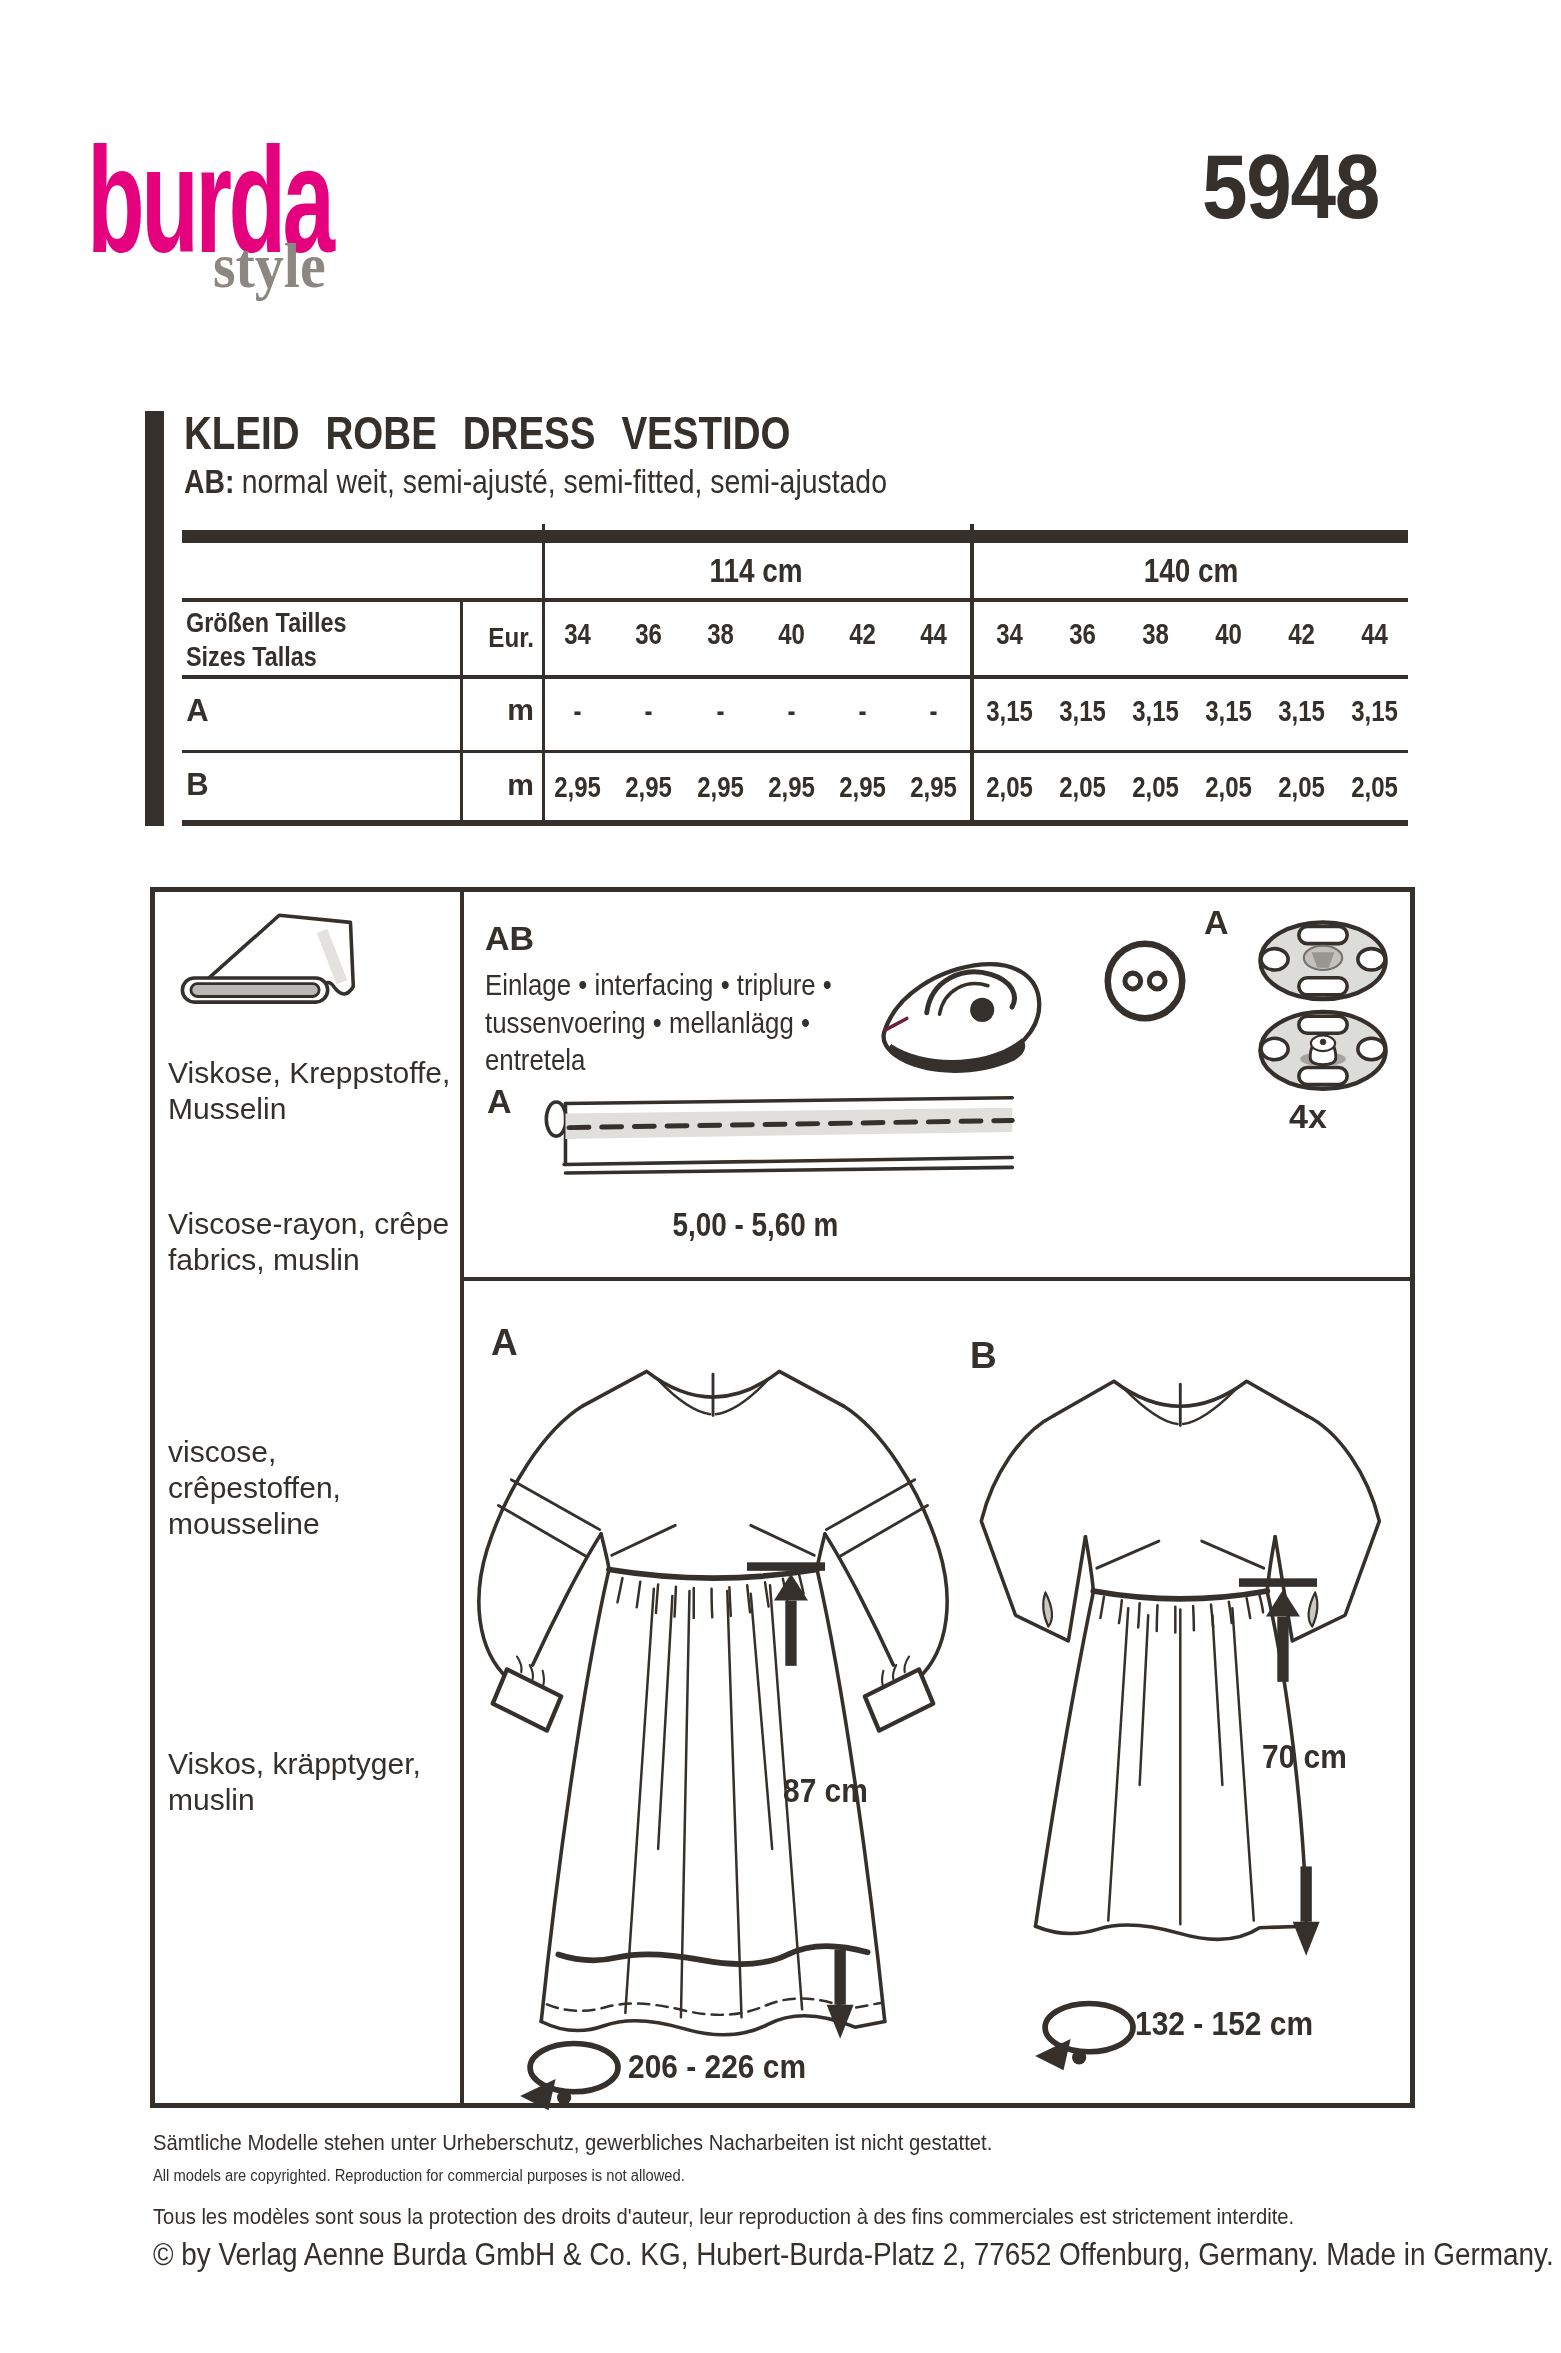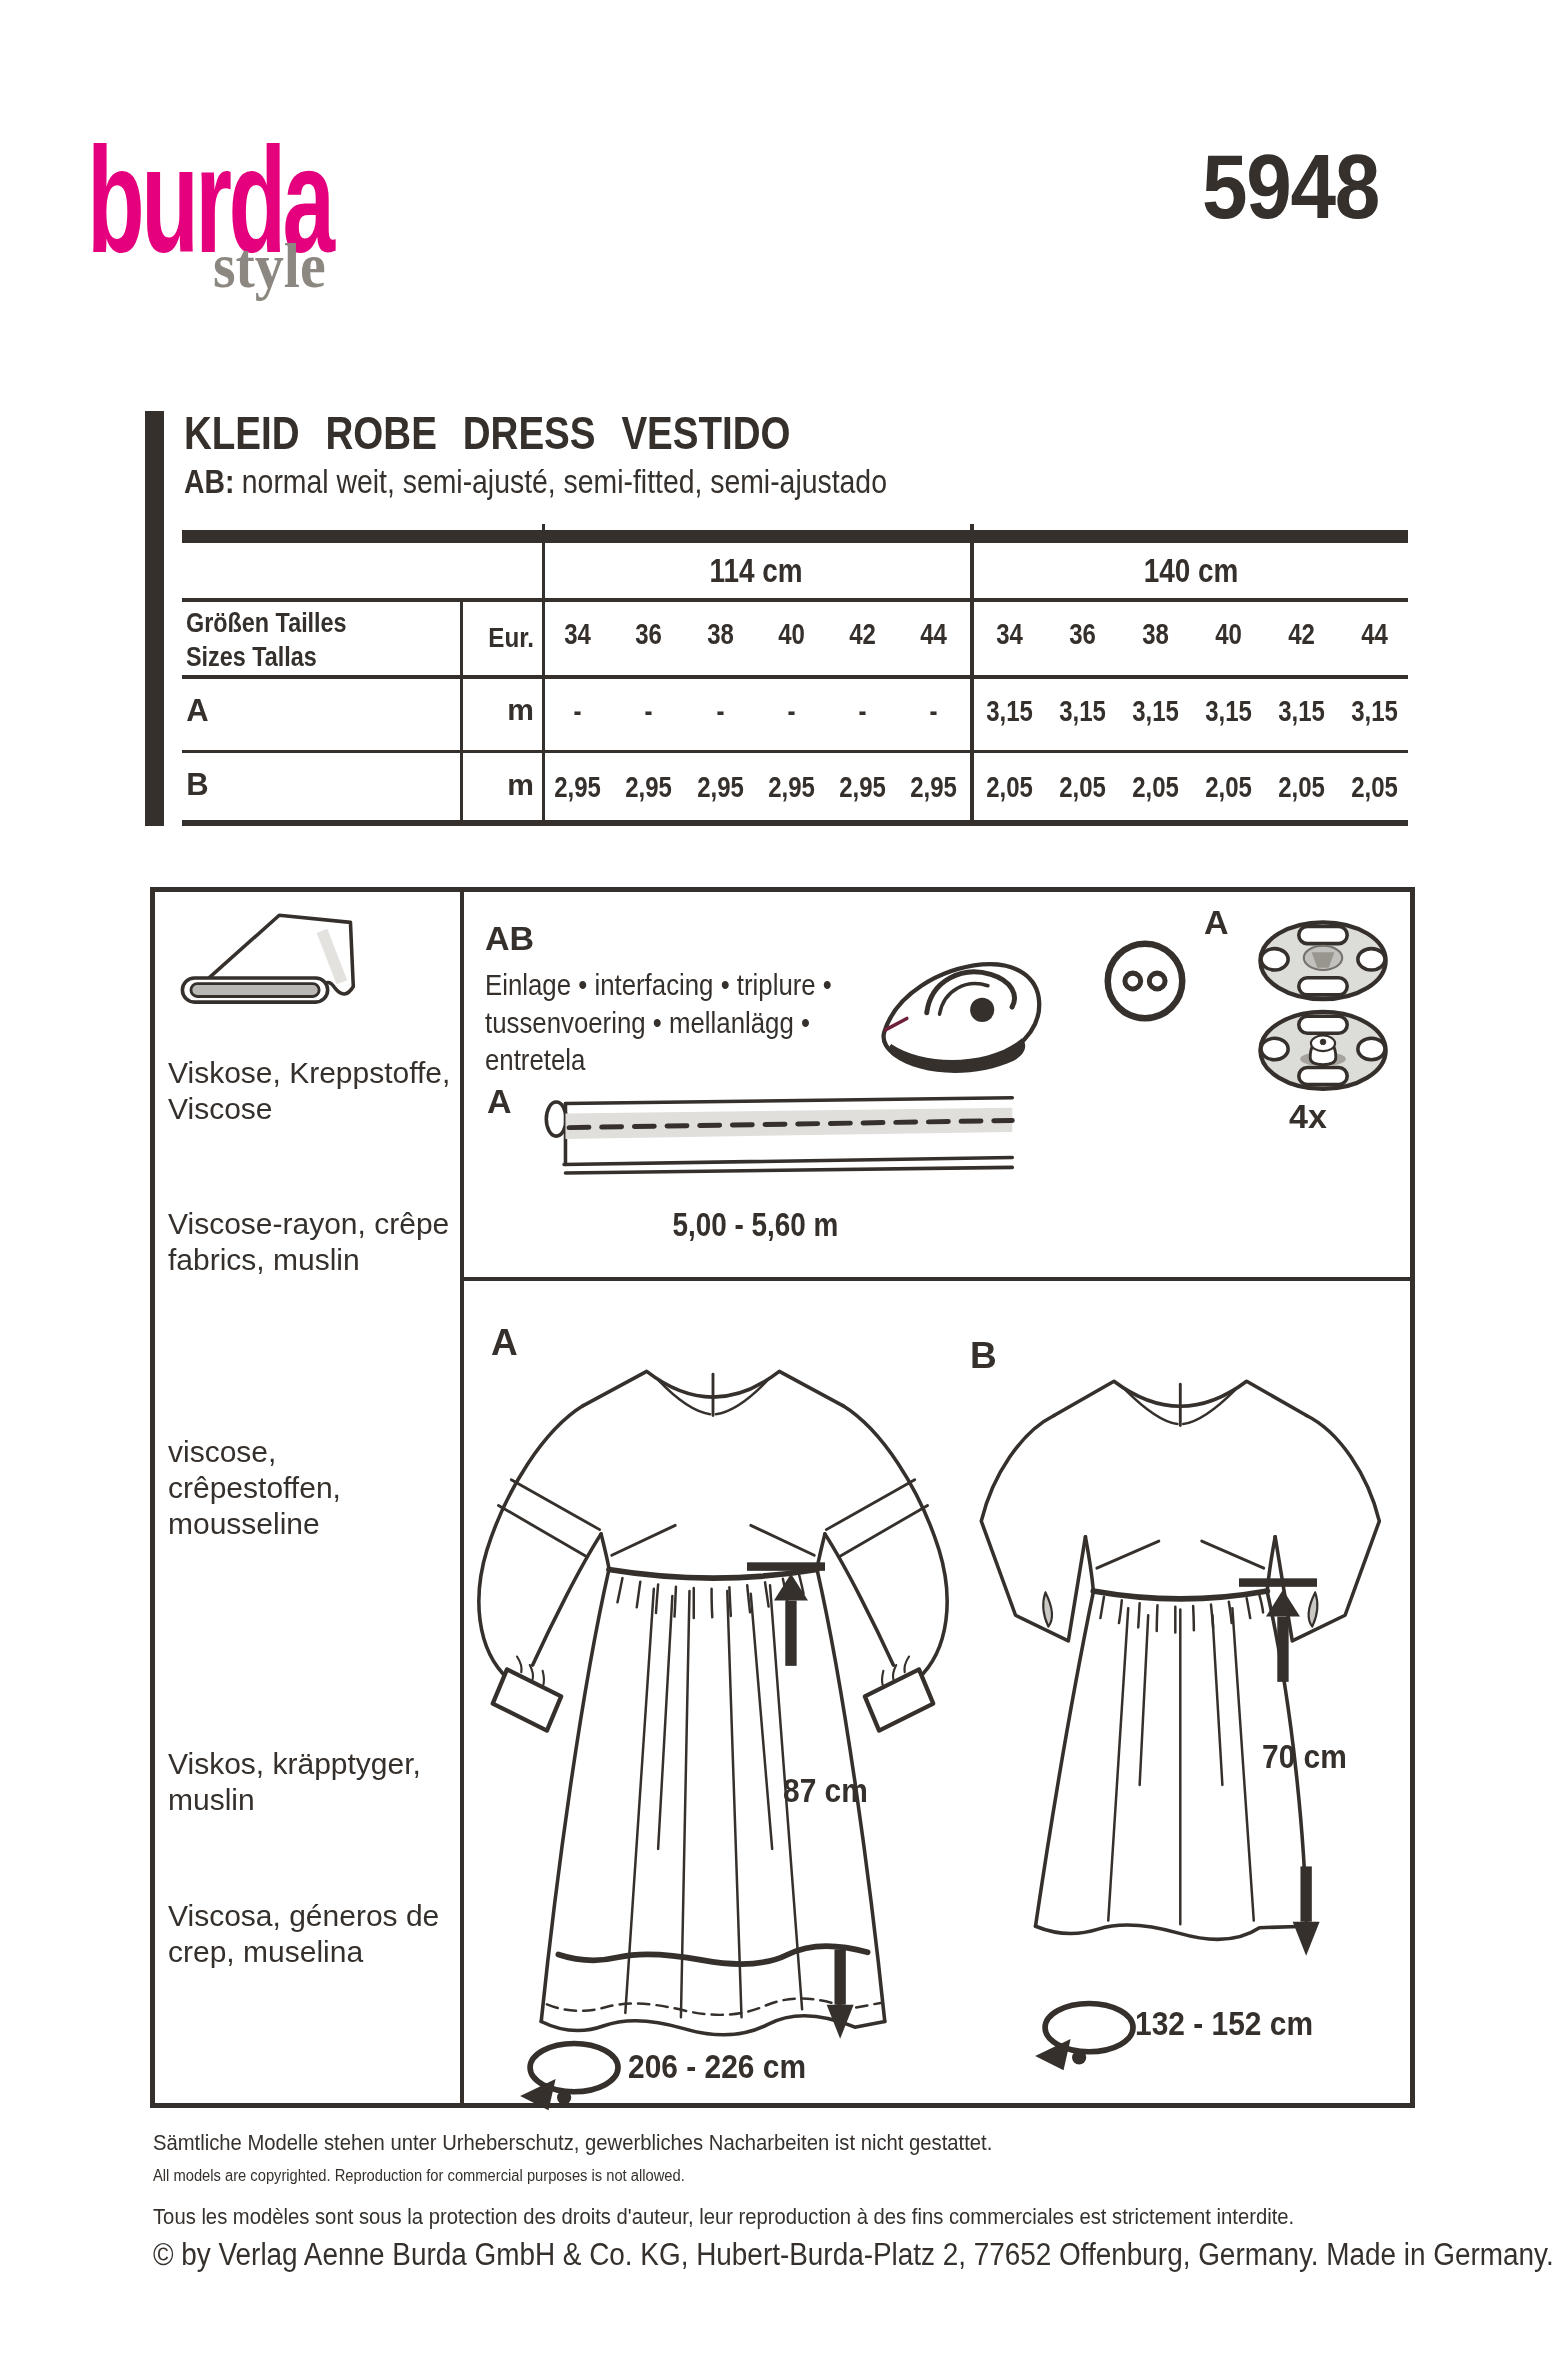--- a/index.html
+++ b/index.html
@@ -115,25 +115,24 @@
     <div class="vline" style="left:305px;top:0;width:4.3px;bottom:0;"></div>
     <div class="hline" style="left:305px;top:385px;height:4.3px;"></div>
 
     <svg class="abs" style="left:16.4px;top:8.6px;" width="235" height="114" viewBox="0 0 330 160">
       <path d="M42,118 L152,20 L252,30 L256,120 Q244,140 230,122 Q221,108 212,120 L206,116" fill="#ffffff" stroke="#35302c" stroke-width="5" stroke-linejoin="round"></path>
       <path d="M212,42 L240,114" stroke="#e3e2df" stroke-width="16" fill="none"></path>
       <rect x="16" y="108" width="204" height="34" rx="17" fill="#ffffff" stroke="#35302c" stroke-width="5"></rect>
       <rect x="28" y="116" width="180" height="18" rx="9" fill="#b9b8b4" stroke="#35302c" stroke-width="4"></rect>
     </svg>
 
-    <div class="fab" style="top:163px;">Viskose, Kreppstoffe, Viscose</div>
+    <div class="fab" style="top:163px;">Viskose, Kreppstoffe, Musselin</div>
     <div class="fab" style="top:314px;">Viscose-rayon, crêpe fabrics, muslin</div>
     <div class="fab" style="top:542px;">viscose, crêpestoffen, mousseline</div>
     <div class="fab" style="top:854px;">Viskos, kräpptyger, muslin</div>
-    <div class="fab" style="top:1006px;">Viscosa, géneros de crep, muselina</div>
 
     <div class="abs b" style="left:330px;top:27px;font-size:34px;">AB</div>
     <div class="abs" style="left:330px;top:74px;font-size:30px;line-height:1.25;">
       <span class="cond" style="transform:scaleX(0.86);">Einlage • interfacing • triplure •</span><br>
       <span class="cond" style="transform:scaleX(0.86);">tussenvoering • mellanlägg •</span><br>
       <span class="cond" style="transform:scaleX(0.86);">entretela</span>
     </div>
 
     <svg class="abs" style="left:719px;top:34px;" width="178" height="160" viewBox="0 0 250 225">
       <path d="M14,150 C30,96 92,60 152,54 C202,50 230,74 232,106 C234,132 222,152 200,170 C150,206 72,206 32,182 C18,174 11,162 14,150 Z" fill="#ffffff" stroke="#35302c" stroke-width="6" stroke-linejoin="round"></path>

